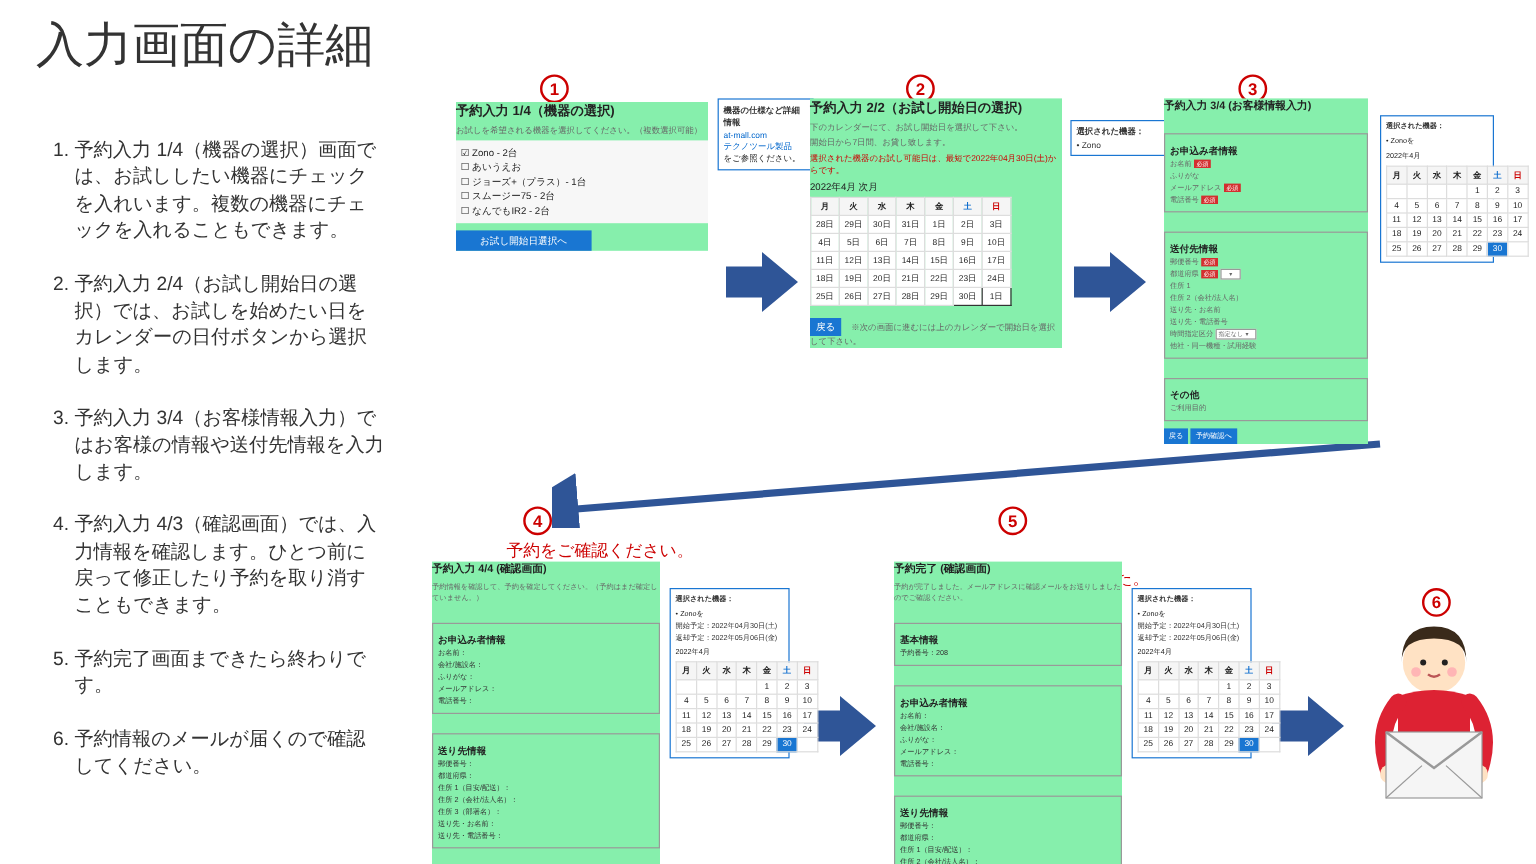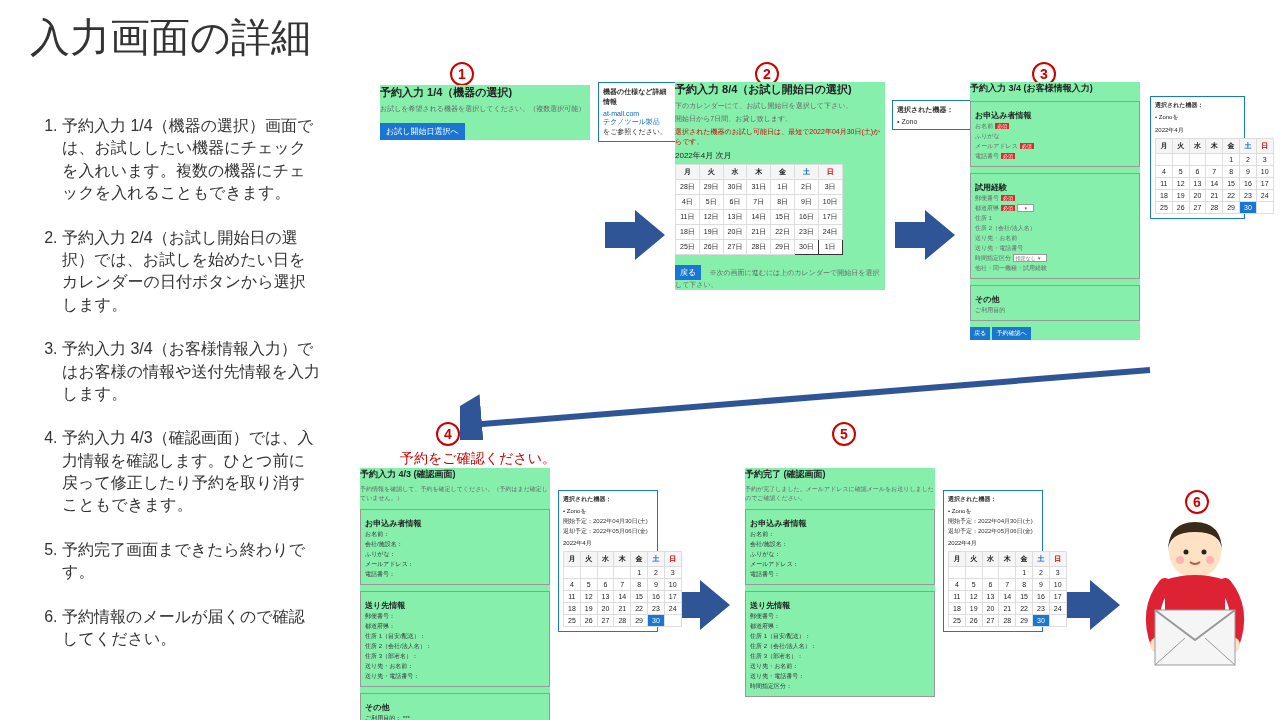--- a/index.html
+++ b/index.html
@@ -5,37 +5,37 @@
   html,body{margin:0;padding:0;width:1280px;height:720px;background:#fff;font-family:"Meiryo","Hiragino Sans",sans-serif;color:#222;overflow:hidden}
   .slide{position:relative;width:1108px;height:720px}
   .title{position:absolute;left:30px;top:10px;font-size:40px;font-weight:300;color:#333}
   .olist{position:absolute;left:40px;top:115px;width:280px;font-size:16px;color:#333;line-height:1.4}
   .olist ol{margin:0;padding-left:22px}
   .olist li{margin-bottom:22px}
   .num{position:absolute;width:20px;height:20px;border:2px solid #c00;border-radius:50%;color:#c00;font-size:14px;font-weight:bold;text-align:center;line-height:20px;background:#fff}
   .arrow{position:absolute;fill:#2f5597}
   .panel{position:absolute;background:#86efac;font-size:8px}
   .pnl-title{font-size:11px;font-weight:bold;margin-bottom:4px}
-  .btn-blue{display:inline-block;background:#1976d2;color:#fff;font-size:8px;padding:3px 6px;margin-top:6px}
+  .btn-blue{display:inline-block;background:#1976d2;color:#fff;font-size:8px;padding:3px 20px;margin-top:6px}
   .instr{font-size:7px;color:#666;margin:3px 0}
   .check{display:block;margin:1px 0;font-size:8px}
   .side-box{position:absolute;border:1px solid #1976d2;padding:4px;font-size:7px}
   .side-ttl{color:#333;font-weight:bold;margin-bottom:3px}
   .cal{border-collapse:collapse;margin-top:3px}
   .cal td,.cal th{border:1px solid #ddd;padding:2px 4px;font-size:7px;text-align:center;background:#fff}
   .cal th{background:#f5f5f5}
   .cal .sat{color:#06c}.cal .sun{color:#c00}
   .red-note{color:#c00;font-size:7px;margin:3px 0}
   .sec-title{font-size:8px;font-weight:bold;margin-top:4px}
   .field{font-size:6px;margin:1px 0;color:#666}
   .req{display:inline-block;background:#d32f2f;color:#fff;font-size:5px;padding:0 2px;margin-left:2px}
   .sel{display:inline-block;border:1px solid #999;font-size:5px;padding:0 6px 0 2px;background:#fff;position:relative}
   .sel::after{content:"▾";font-size:5px;margin-left:2px}
-  .box-outline{border:1px solid #999;padding:4px;margin-top:6px}
-  .red-heading{color:#c00;font-size:14px;position:absolute;text-align:left}
+  .box-outline{border:1px solid #999;padding:4px;margin-top:16px}
+  .red-heading{color:#c00;font-size:14px;position:absolute;text-align:center}
   .subttl{font-size:6px;color:#666;margin:2px 0}
   .mini-line{font-size:6px;color:#333;margin:1px 0}
   .arrow-long{position:absolute}
 </style>
 </head>
 <body>
 <div class="slide">
 
 <div class="title">入力画面の詳細</div>
 
@@ -75,31 +75,38 @@
         <marker id="ah" markerWidth="12" markerHeight="12" refX="2" refY="5" orient="auto">
           <polygon points="0,0 10,5 0,10" fill="#2f5597"></polygon>
         </marker>
       </defs>
   <line x1="690" y1="10" x2="10" y2="65" stroke="#2f5597" stroke-width="6" marker-end="url(#ah)"></line>
 </svg>
 
 <div class="panel" style="left:380px;top:85px;width:210px">
   <div class="pnl-title">予約入力 1/4（機器の選択)</div>
   <div class="instr">お試しを希望される機器を選択してください。（複数選択可能）</div>
+  <div style="background:#f7f7f7;padding:4px">
+    <span class="check">☑ <span>Zono - 2台</span></span>
+    <span class="check">☐ <span>あいうえお</span></span>
+    <span class="check">☐ <span>ジョーズ+（プラス）- 1台</span></span>
+    <span class="check">☐ <span>スムージー75 - 2台</span></span>
+    <span class="check">☐ <span>なんでもIR2 - 2台</span></span>
+  </div>
   <span class="btn-blue">お試し開始日選択へ</span>
 </div>
 <div class="side-box" style="left:598px;top:82px;width:70px">
   <div class="side-ttl">機器の仕様など詳細情報</div>
   <div style="color:#06c">at-mall.com</div>
   <div style="color:#06c">テクノツール製品</div>
   <div>をご参照ください。</div>
 </div>
 
 <div class="panel" style="left:675px;top:82px;width:210px">
-  <div class="pnl-title">予約入力 8/4（お試し開始日の選択)</div>
+  <div class="pnl-title">予約入力 2/2（お試し開始日の選択)</div>
   <div class="instr">下のカレンダーにて、お試し開始日を選択して下さい。</div>
   <div class="instr">開始日から7日間、お貸し致します。</div>
   <div class="red-note">選択された機器のお試し可能日は、最短で2022年04月30日(土)からです。</div>
   <div style="font-size:8px;font-weight:normal">2022年4月 次月</div>
   <table class="cal">
     <tbody>
           <tr>
             <th>月</th>
             <th>火</th>
             <th>水</th>
@@ -168,21 +175,21 @@
 <div class="panel" style="left:970px;top:82px;width:170px">
   <div class="pnl-title" style="font-size:9px">予約入力 3/4 (お客様情報入力)</div>
   <div class="box-outline">
     <div class="sec-title">お申込み者情報</div>
     <div class="field"><span>お名前</span><span class="req">必須</span></div>
     <div class="field"><span>ふりがな</span></div>
     <div class="field"><span>メールアドレス</span><span class="req">必須</span></div>
     <div class="field"><span>電話番号</span><span class="req">必須</span></div>
   </div>
   <div class="box-outline">
-    <div class="sec-title">試用経験</div>
+    <div class="sec-title">送付先情報</div>
     <div class="field"><span>郵便番号</span><span class="req">必須</span></div>
     <div class="field"><span>都道府県</span><span class="req">必須</span> <span class="sel">&nbsp;&nbsp;</span></div>
     <div class="field"><span>住所 1</span></div>
     <div class="field"><span>住所 2（会社/法人名）</span></div>
     <div class="field"><span>送り先・お名前</span></div>
     <div class="field"><span>送り先・電話番号</span></div>
     <div class="field"><span>時間指定区分</span> <span class="sel">指定なし</span></div>
     <div class="field"><span>他社・同一機種・試用経験</span></div>
   </div>
   <div class="box-outline">
@@ -251,21 +258,21 @@
             <td>29</td>
             <td style="background:#1976d2;color:#fff">30</td>
             <td></td>
           </tr>
   </tbody>
       </table>
 </div>
 
 <div class="red-heading" style="left:400px;top:450px;width:200px">予約をご確認ください。</div>
 <div class="panel" style="left:360px;top:468px;width:190px">
-  <div class="pnl-title" style="font-size:9px">予約入力 4/3 (確認画面)</div>
+  <div class="pnl-title" style="font-size:9px">予約入力 4/4 (確認画面)</div>
   <div class="subttl">予約情報を確認して、予約を確定してください。（予約はまだ確定していません。）</div>
   <div class="box-outline">
     <div class="sec-title">お申込み者情報</div>
     <div class="mini-line">お名前：</div>
     <div class="mini-line">会社/施設名：</div>
     <div class="mini-line">ふりがな：</div>
     <div class="mini-line">メールアドレス：</div>
     <div class="mini-line">電話番号：</div>
   </div>
   <div class="box-outline">
@@ -348,20 +355,24 @@
           </tr>
   </tbody>
       </table>
 </div>
 
 <div class="red-heading" style="left:780px;top:474px;width:200px">予約が完了致しました。</div>
 <div class="panel" style="left:745px;top:468px;width:190px">
   <div class="pnl-title" style="font-size:9px">予約完了 (確認画面)</div>
   <div class="subttl">予約が完了しました。メールアドレスに確認メールをお送りしましたのでご確認ください。</div>
   <div class="box-outline">
+    <div class="sec-title">基本情報</div>
+    <div class="mini-line">予約番号：208</div>
+  </div>
+  <div class="box-outline">
     <div class="sec-title">お申込み者情報</div>
     <div class="mini-line">お名前：</div>
     <div class="mini-line">会社/施設名：</div>
     <div class="mini-line">ふりがな：</div>
     <div class="mini-line">メールアドレス：</div>
     <div class="mini-line">電話番号：</div>
   </div>
   <div class="box-outline">
     <div class="sec-title">送り先情報</div>
     <div class="mini-line">郵便番号：</div>

